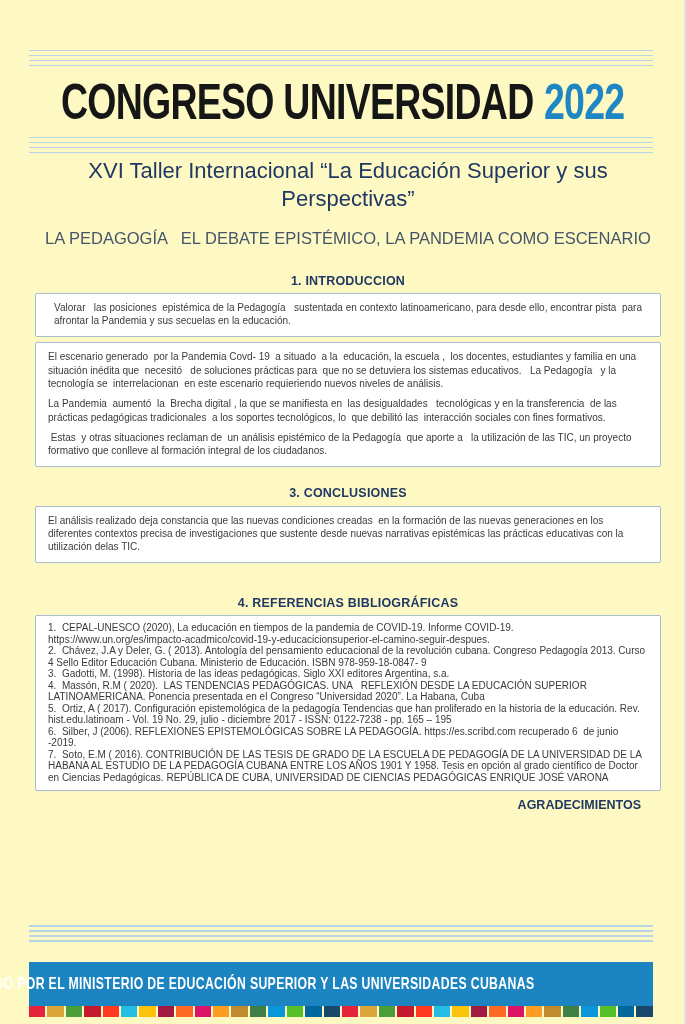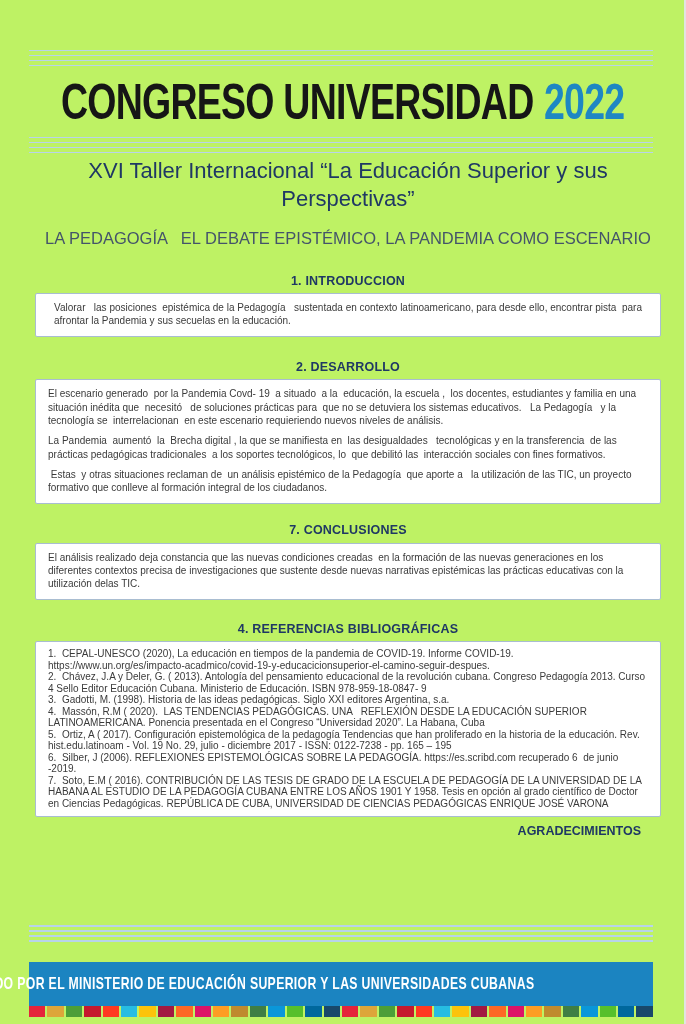--- a/index.html
+++ b/index.html
@@ -1,17 +1,17 @@
 <!DOCTYPE html>
 <html><head>
 <meta charset="utf-8">
 <style>
   html,body{margin:0;padding:0;background:#fff;}
   .page{
-    position:relative;width:686px;height:1024px;background:#bef264;
+    position:relative;width:686px;height:1024px;background:#fef9c3;
     font-family:"Liberation Sans",sans-serif;overflow:hidden;
     --accent:#1E87C3;--navy:#1F3864;--slate:#44546A;--banner:#1B84C1;
     --rule:#B8D4EA;--boxborder:#A9BDD1;--body:#3A3A3A;
   }
   .rules{position:absolute;left:29px;width:624px;height:17px;
     background:repeating-linear-gradient(to bottom,var(--rule) 0 1.5px,transparent 1.5px 5px);}
   .rules-top{top:50px;}
   .rules-mid{top:137px;}
   .rules-bottom{top:925px;}
   .edge-line{position:absolute;right:0;top:0;width:2px;height:100%;background:#E2E2E2;}
@@ -27,21 +27,21 @@
     font-size:22px;line-height:1.27;color:var(--navy);font-weight:500;}
   .topic-line{margin-top:16px;text-align:center;font-size:16.5px;color:var(--slate);
     white-space:pre-wrap;}
   .author-line{margin-top:20px;text-align:center;font-size:23px;color:var(--navy);font-weight:500;}
 
   .sec-heading{text-align:center;font-weight:700;font-size:12.5px;color:var(--navy);
     letter-spacing:.2px;}
   .h-intro{margin-top:26px;}
   .h-des{margin-top:23px;}
   .h-conc{margin-top:19px;}
-  .h-ref{margin-top:22px;}
+  .h-ref{margin-top:33px;}
 
   .box{border:1px solid var(--boxborder);border-radius:2px;background:#fff;
     color:var(--body);font-size:10px;line-height:1.33;}
   .box p{margin:0;white-space:pre-wrap;}
   .box-intro{margin-top:5px;padding:7px 16px 9px 18px;}
   .box-des{margin-top:5px;padding:7px 12px 8px 12px;}
   .box-des p + p{margin-top:7px;}
   .box-conc{margin-top:6px;padding:7px 12px 9px 12px;}
   .box-ref{margin-top:5px;padding:6px 12px 7px 12px;line-height:1.15;}
   .box-ref p{overflow-wrap:anywhere;}
@@ -73,28 +73,27 @@
 
   <div class="content">
     <div class="event-title">XVI Taller Internacional “La Educación Superior y sus Perspectivas”</div>
     <div class="topic-line">LA PEDAGOGÍA   EL DEBATE EPISTÉMICO, LA PANDEMIA COMO ESCENARIO</div>
 
     <div class="sec-heading h-intro">1. INTRODUCCION</div>
     <div class="box box-intro">
       <p>Valorar   las posiciones  epistémica de la Pedagogía   sustentada en contexto latinoamericano, para desde ello, encontrar pista  para afrontar la Pandemia y sus secuelas en la educación.</p>
     </div>
 
-    <div class="sec-heading h-des">2. DESARROLLO</div>
     <div class="box box-des">
       <p>El escenario generado  por la Pandemia Covd- 19  a situado  a la  educación, la escuela ,  los docentes, estudiantes y familia en una situación inédita que  necesitó   de soluciones prácticas para  que no se detuviera los sistemas educativos.   La Pedagogía   y la tecnología se  interrelacionan  en este escenario requieriendo nuevos niveles de análisis.</p>
       <p>La Pandemia  aumentó  la  Brecha digital , la que se manifiesta en  las desigualdades   tecnológicas y en la transferencia  de las prácticas pedagógicas tradicionales  a los soportes tecnológicos, lo  que debilitó las  interacción sociales con fines formativos.</p>
       <p> Estas  y otras situaciones reclaman de  un análisis epistémico de la Pedagogía  que aporte a   la utilización de las TIC, un proyecto formativo que conlleve al formación integral de los ciudadanos.</p>
     </div>
 
-    <div class="sec-heading h-conc">7. CONCLUSIONES</div>
+    <div class="sec-heading h-conc">3. CONCLUSIONES</div>
     <div class="box box-conc">
       <p>El análisis realizado deja constancia que las nuevas condiciones creadas  en la formación de las nuevas generaciones en los diferentes contextos precisa de investigaciones que sustente desde nuevas narrativas epistémicas las prácticas educativas con la utilización delas TIC.</p>
     </div>
 
     <div class="sec-heading h-ref">4. REFERENCIAS BIBLIOGRÁFICAS</div>
     <div class="box box-ref">
       <p>1.  CEPAL-UNESCO (2020), La educación en tiempos de la pandemia de COVID-19. Informe COVID-19. https://www.un.org/es/impacto-acadmico/covid-19-y-educacicionsuperior-el-camino-seguir-despues.</p>
       <p>2.  Chávez, J.A y Deler, G. ( 2013). Antología del pensamiento educacional de la revolución cubana. Congreso Pedagogía 2013. Curso 4 Sello Editor Educación Cubana. Ministerio de Educación. ISBN 978-959-18-0847- 9</p>
       <p>3.  Gadotti, M. (1998). Historia de las ideas pedagógicas. Siglo XXI editores Argentina, s.a.</p>
       <p>4.  Massón, R.M ( 2020).  LAS TENDENCIAS PEDAGÓGICAS. UNA   REFLEXIÓN DESDE LA EDUCACIÓN SUPERIOR LATINOAMERICANA. Ponencia presentada en el Congreso “Universidad 2020”. La Habana, Cuba</p>

